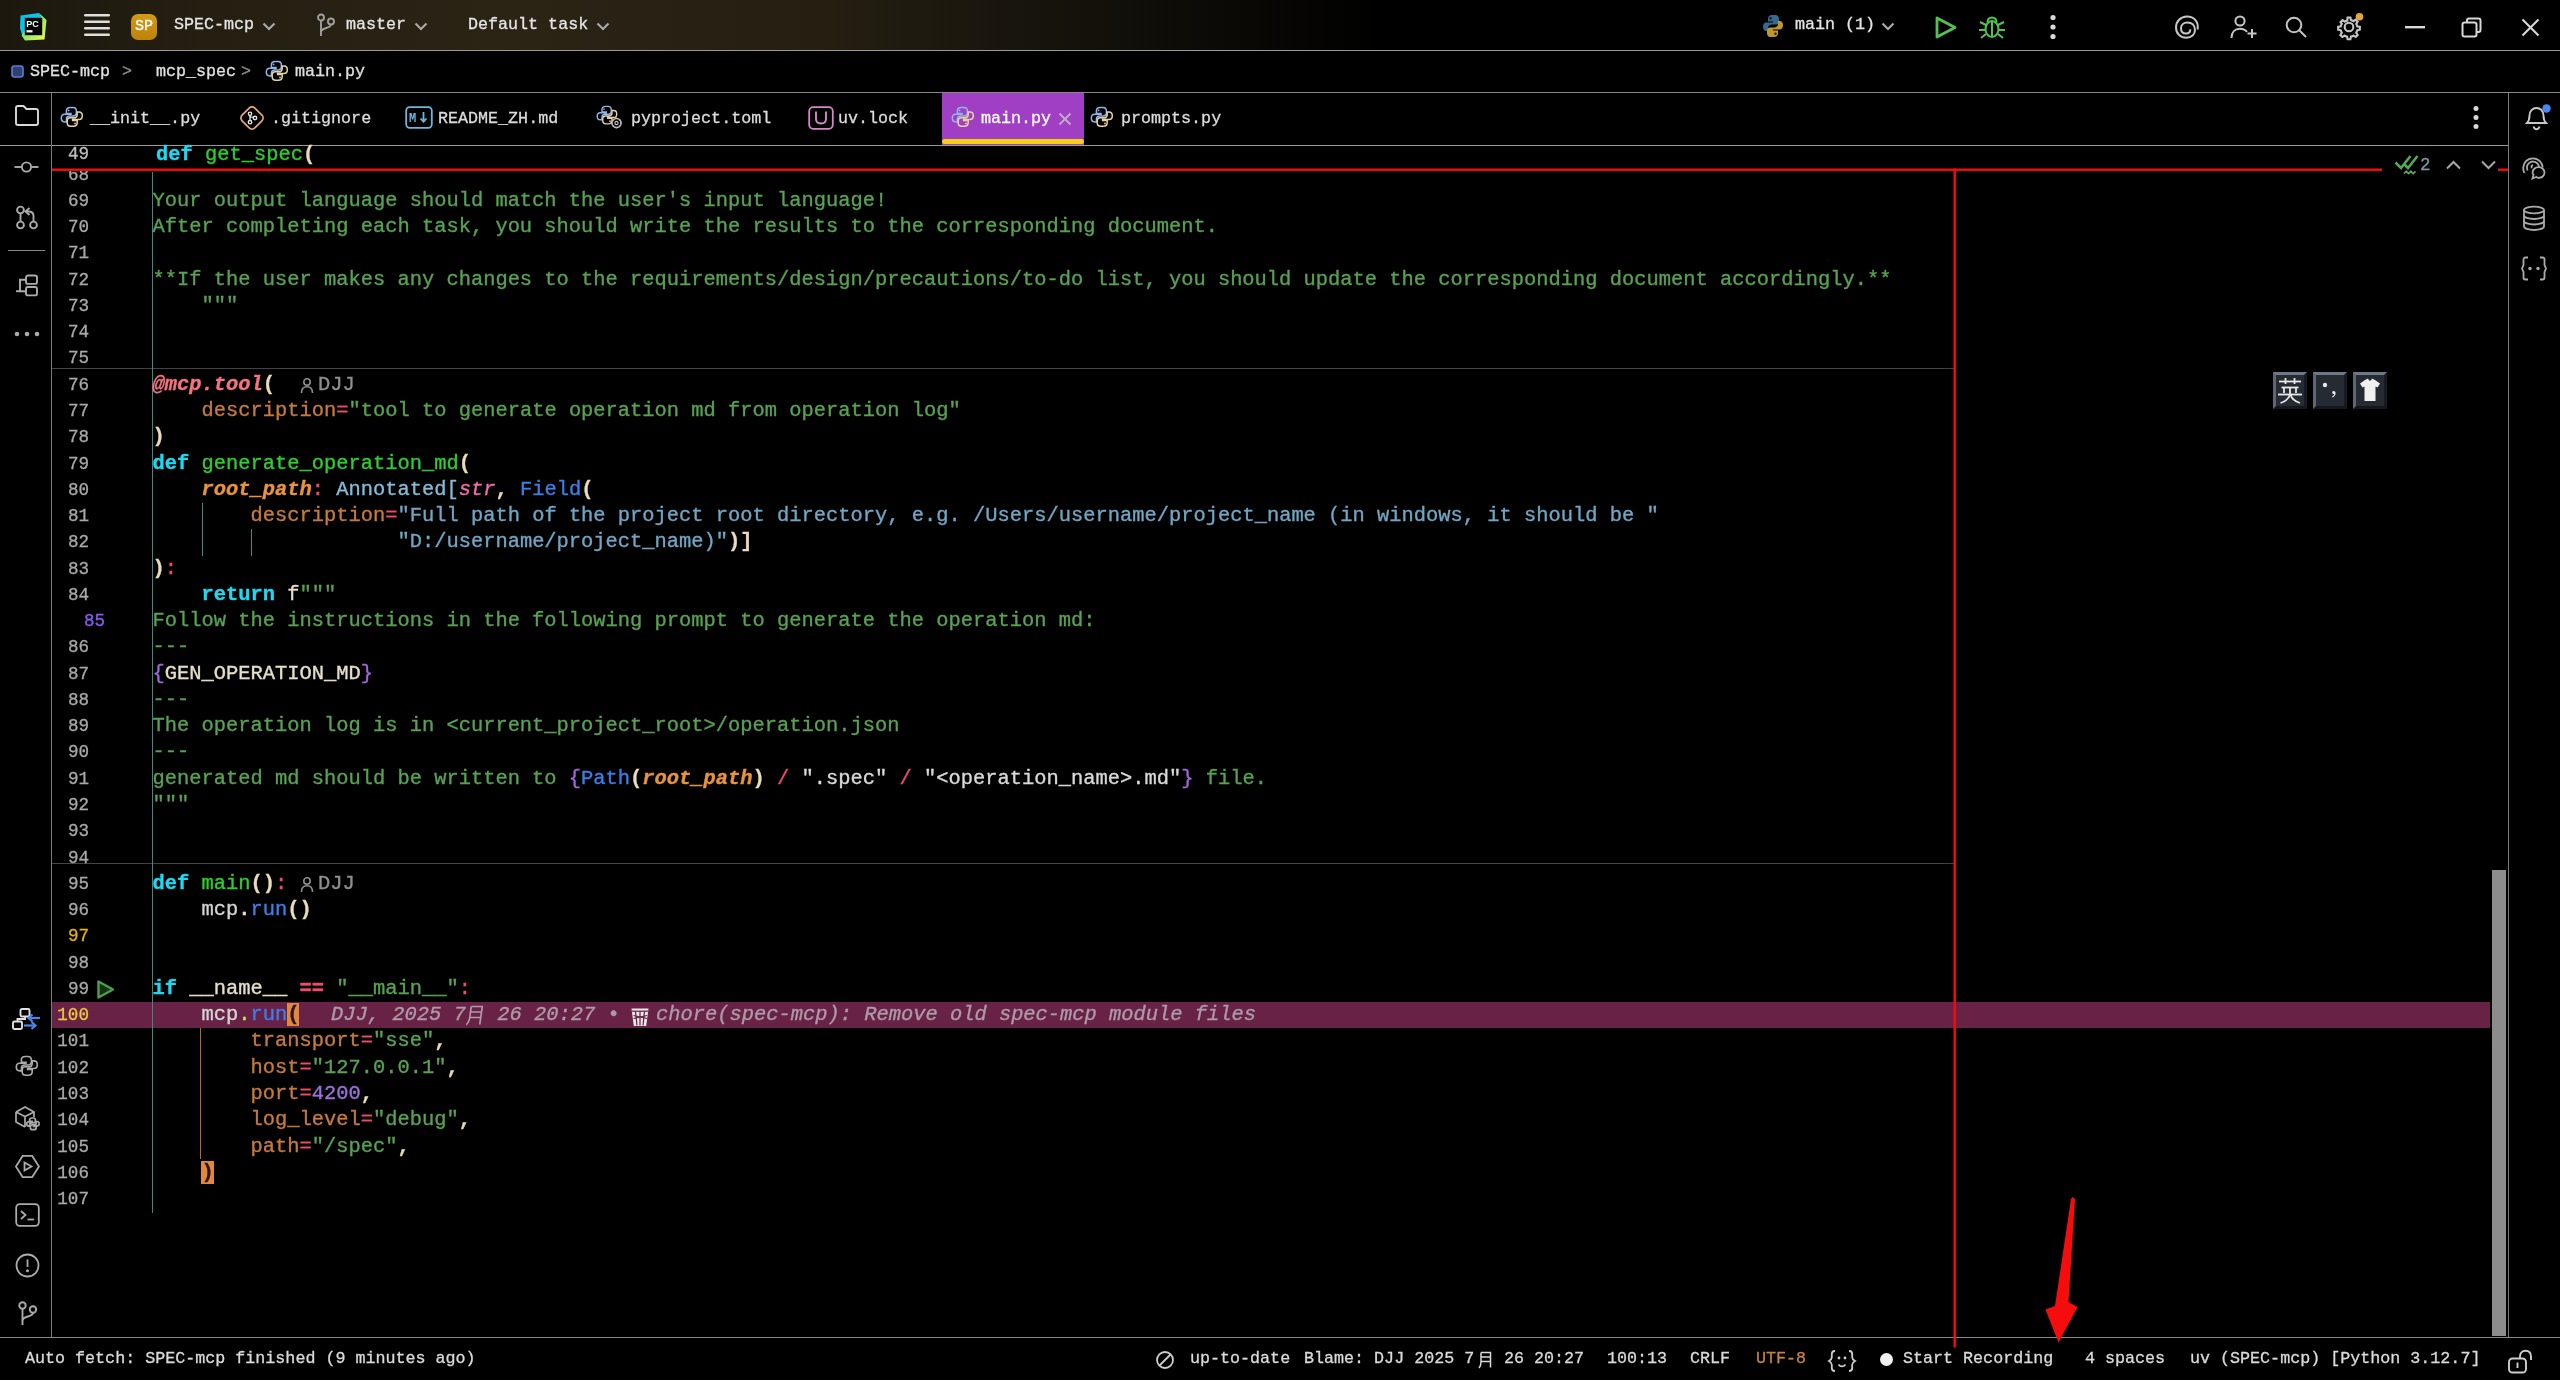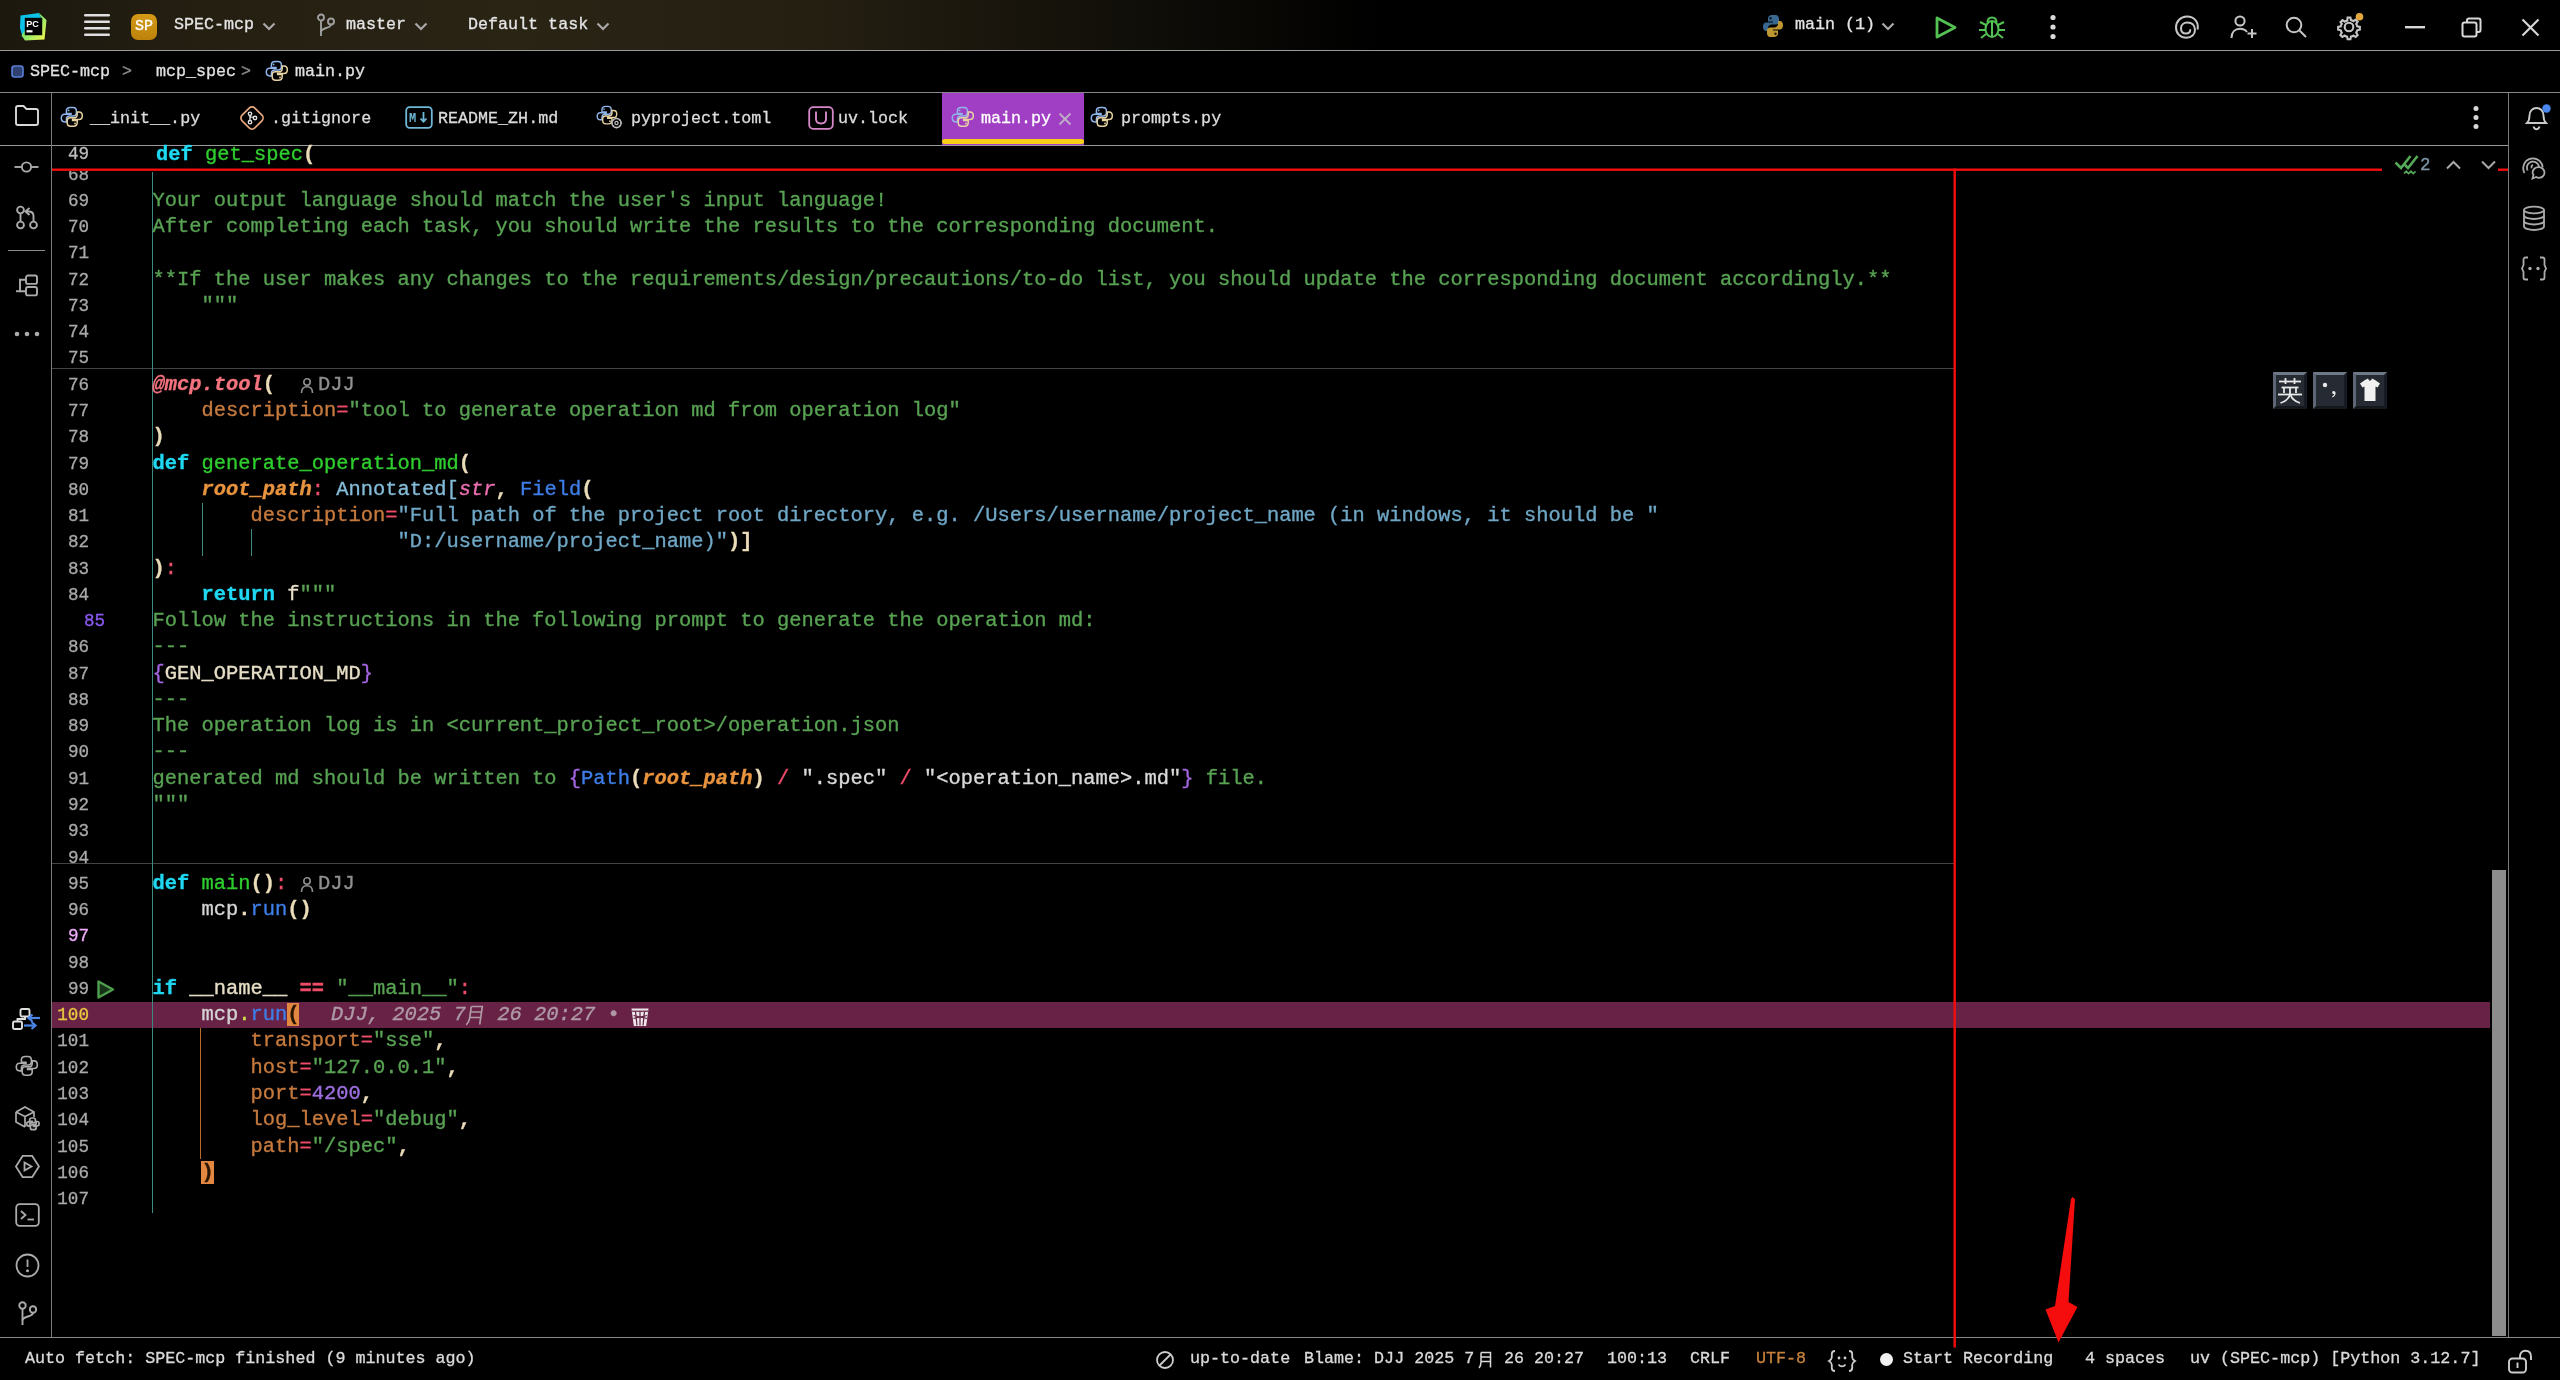--- a/index.html
+++ b/index.html
@@ -436,21 +436,21 @@
 <div class="gut" style="left:0; top:514.6px; color:#A9A9A9;">87</div>
 <div class="gut" style="left:0; top:540.9px; color:#A9A9A9;">88</div>
 <div class="gut" style="left:0; top:567.2px; color:#A9A9A9;">89</div>
 <div class="gut" style="left:0; top:593.4px; color:#A9A9A9;">90</div>
 <div class="gut" style="left:0; top:619.7px; color:#A9A9A9;">91</div>
 <div class="gut" style="left:0; top:646.0px; color:#A9A9A9;">92</div>
 <div class="gut" style="left:0; top:672.2px; color:#A9A9A9;">93</div>
 <div class="gut" style="left:0; top:698.5px; color:#A9A9A9;">94</div>
 <div class="gut" style="left:0; top:724.8px; color:#A9A9A9;">95</div>
 <div class="gut" style="left:0; top:751.1px; color:#A9A9A9;">96</div>
-<div class="gut" style="left:0; top:777.3px; color:#f0abfc;">97</div>
+<div class="gut" style="left:0; top:777.3px; color:#eab308;">97</div>
 <div class="gut" style="left:0; top:803.6px; color:#A9A9A9;">98</div>
 <div class="gut" style="left:0; top:829.9px; color:#A9A9A9;">99</div>
 <div class="gut" style="left:0; top:856.1px; color:#E8C93E;">100</div>
 <div class="gut" style="left:0; top:882.4px; color:#A9A9A9;">101</div>
 <div class="gut" style="left:0; top:908.7px; color:#A9A9A9;">102</div>
 <div class="gut" style="left:0; top:934.9px; color:#A9A9A9;">103</div>
 <div class="gut" style="left:0; top:961.2px; color:#A9A9A9;">104</div>
 <div class="gut" style="left:0; top:987.5px; color:#A9A9A9;">105</div>
 <div class="gut" style="left:0; top:1013.8px; color:#A9A9A9;">106</div>
 <div class="gut" style="left:0; top:1040.0px; color:#A9A9A9;">107</div>
@@ -516,20 +516,21 @@
 <path d="M1.5 2.5 H18.5 L16.2 20 H3.8 Z" fill="#EDE5E9"></path>
 <g stroke="#5E2040" stroke-width="1.2" fill="none">
 <path d="M1.8 5.2 H18.2"></path>
 <path d="M5.5 5.5 L7 19.5"></path>
         <path d="M10 5.5 V19.5"></path>
         <path d="M14.5 5.5 L13 19.5"></path>
 <path d="M3.5 9.5 L17 12.5"></path>
         <path d="M17 9.5 L3.5 12.5"></path>
 </g>
     </svg>
+<div class="cr" style="left:604px; top:856.1px; color:#AE9AA6; font-style:italic;">chore(spec-mcp): Remove old spec-mcp module files</div>
 <div class="abs" style="left:0; top:0; width:2438px; height:25px; background:#000;"></div>
 <div class="gut" style="left:0; top:-4px; color:#BDBDBD; line-height:25px;">49</div>
 <div class="cr" style="left:104px; top:-4px; line-height:25px;"><span class="kw">def</span> <span class="fn">get_spec</span><span class="pn">(</span></div>
 </div>
 
 <div class="abs" style="left:2508px; top:93px; width:1px; height:1245px; background:#7a7a7a;"></div>
 
 <svg class="abs" style="left:2520px; top:155px;" width="28" height="28" viewBox="0 0 28 28">
   <g fill="none" stroke="#ABABAB" stroke-width="1.8">
     <path d="M4.5 18 C2.5 14.5 2.8 9.5 6 6.2 C9.8 2.3 16 2.3 19.8 6.2 C21.5 8 22.5 10 22.7 12.3"></path>

